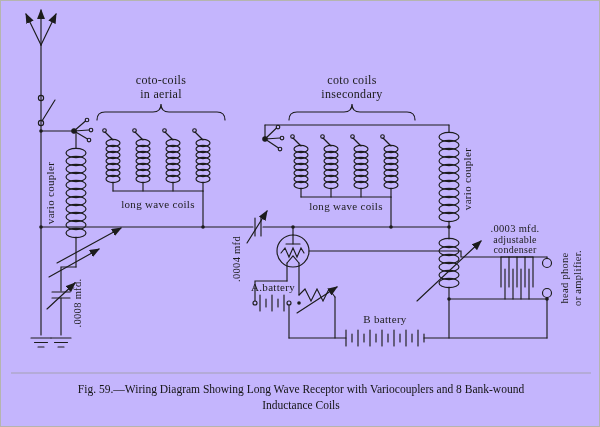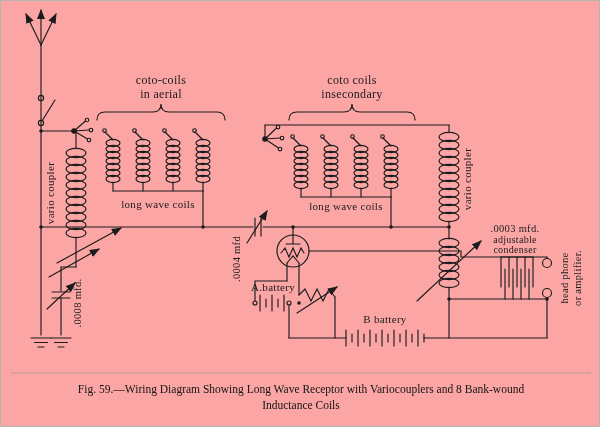--- a/index.html
+++ b/index.html
@@ -1,19 +1,19 @@
 <!DOCTYPE html>
 <html><head>
 <meta charset="utf-8">
 <style>
   html,body{margin:0;padding:0;background:#e8e8e4;}
   .page{
     position:relative;
     width:600px;height:427px;
-    background:#fca5a5;
+    background:#c4b5fd;
     border:1px solid #b5b5af;
     box-sizing:border-box;
     font-family:"Liberation Serif", serif;
     overflow:hidden;
   }
   svg{display:block;}
   .lbl{
     font-family:"Liberation Serif", serif;
     fill:#1c1c1c;
     letter-spacing:0.3px;

